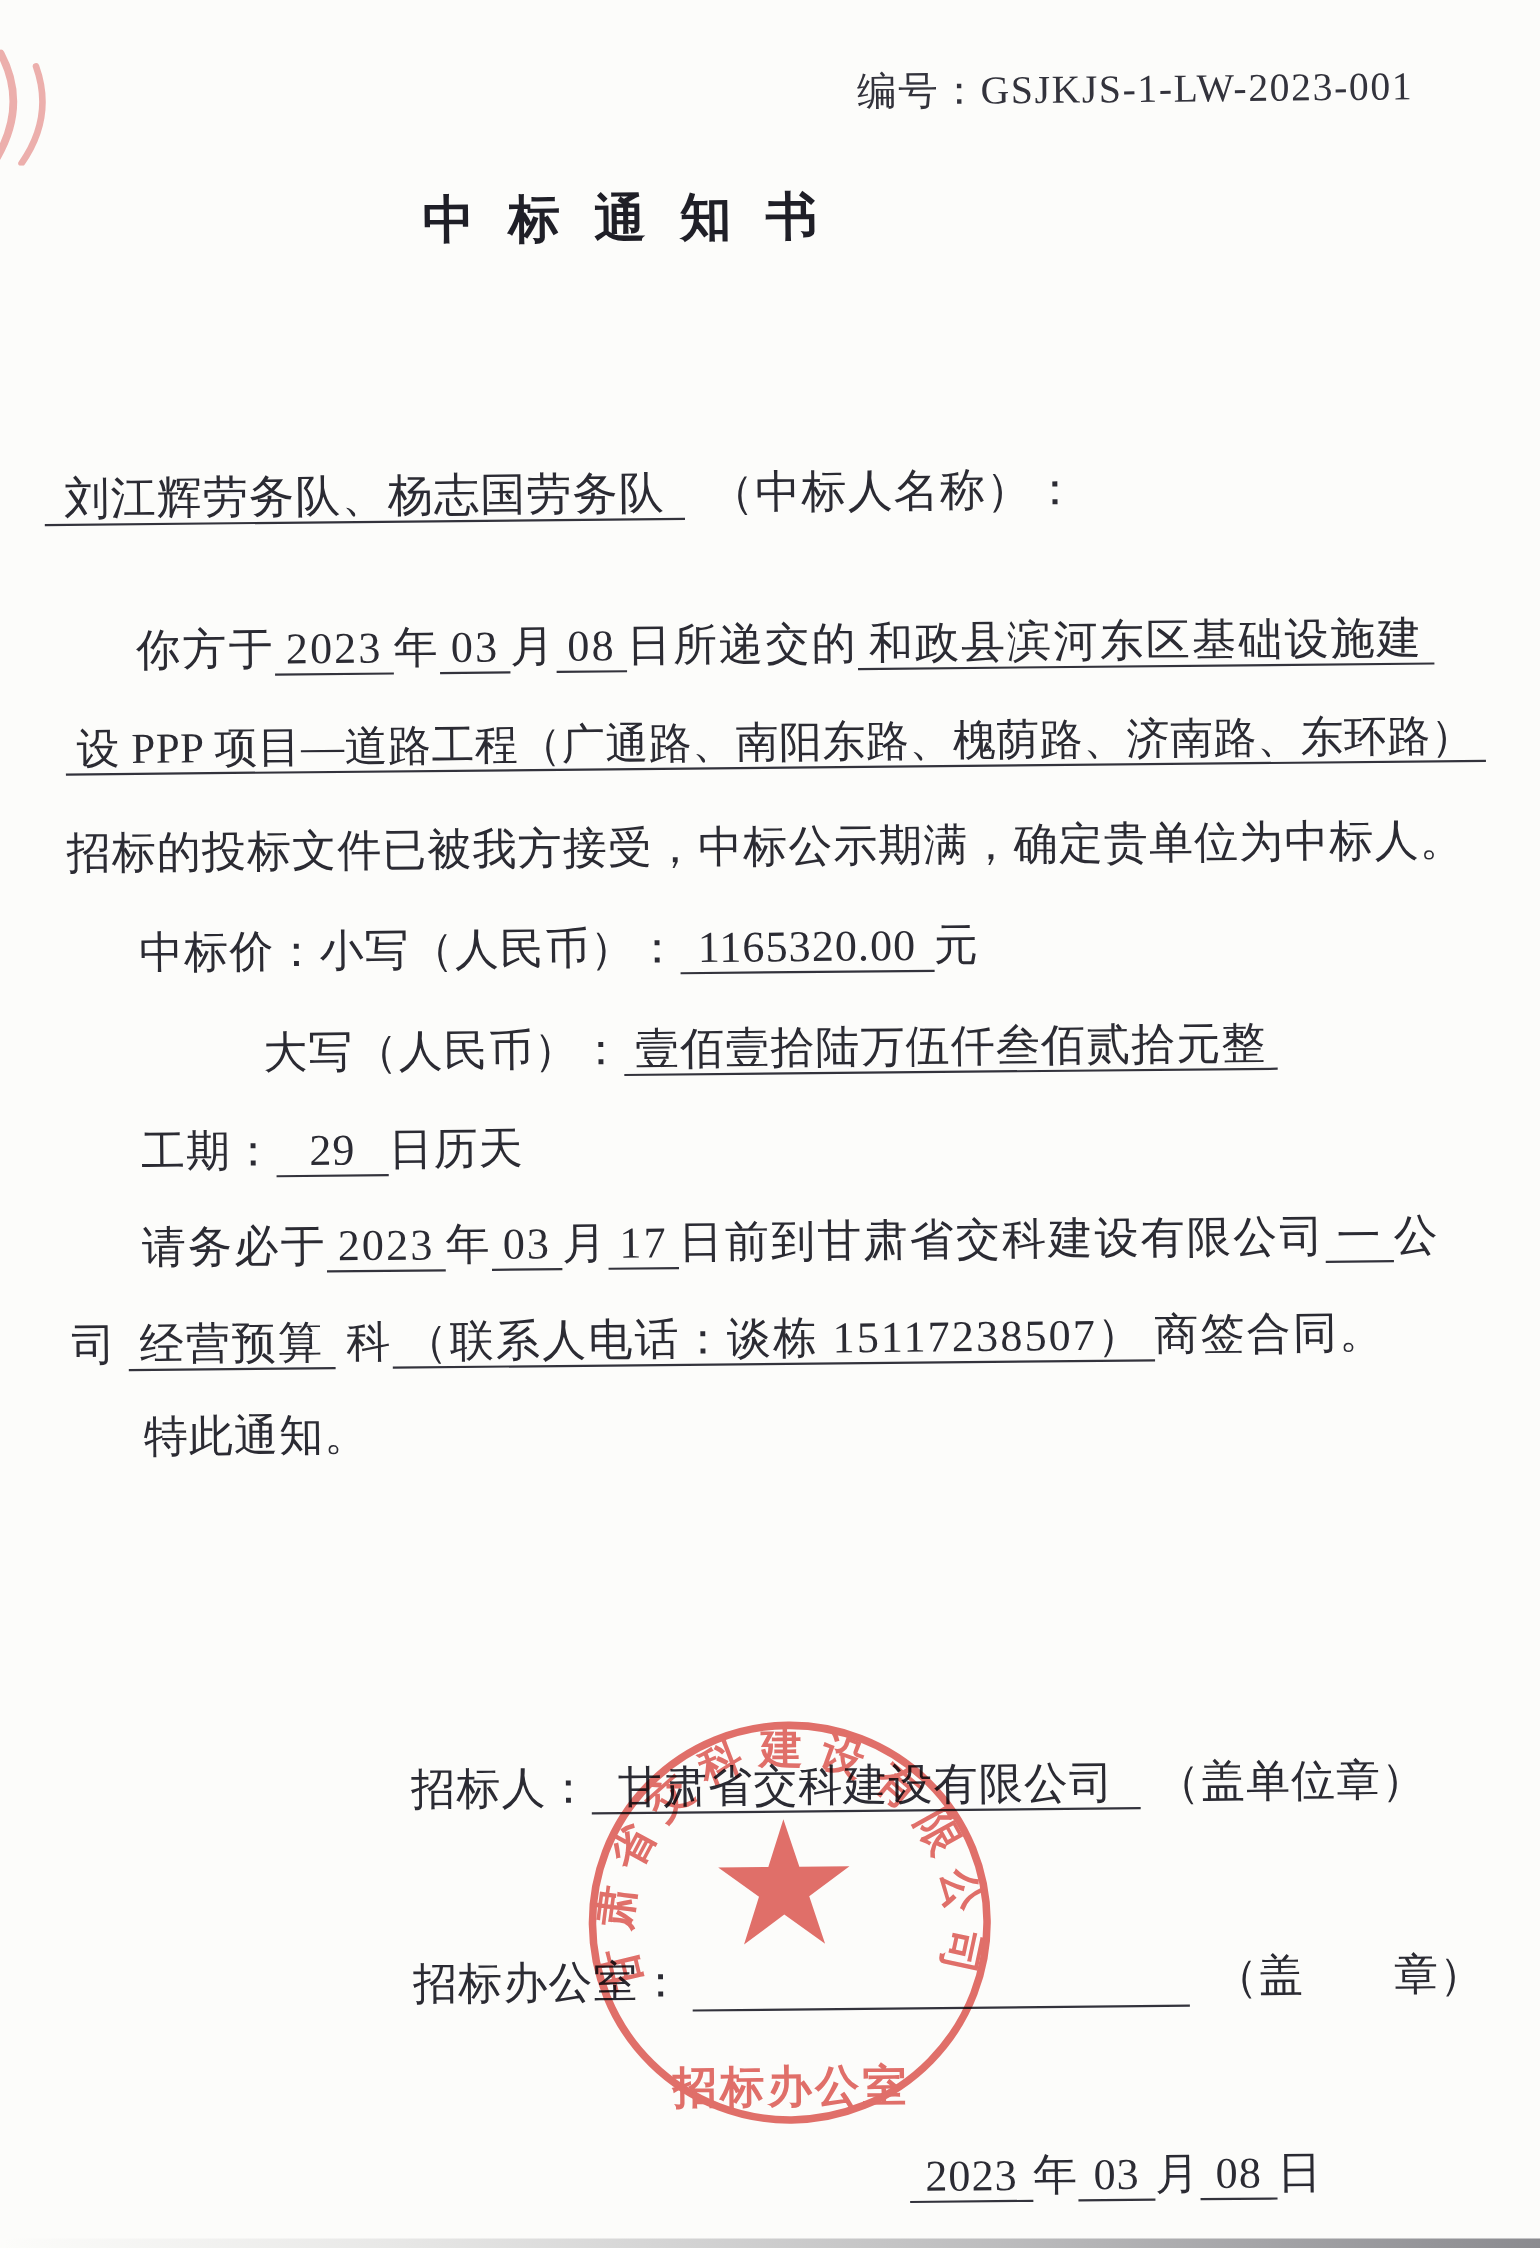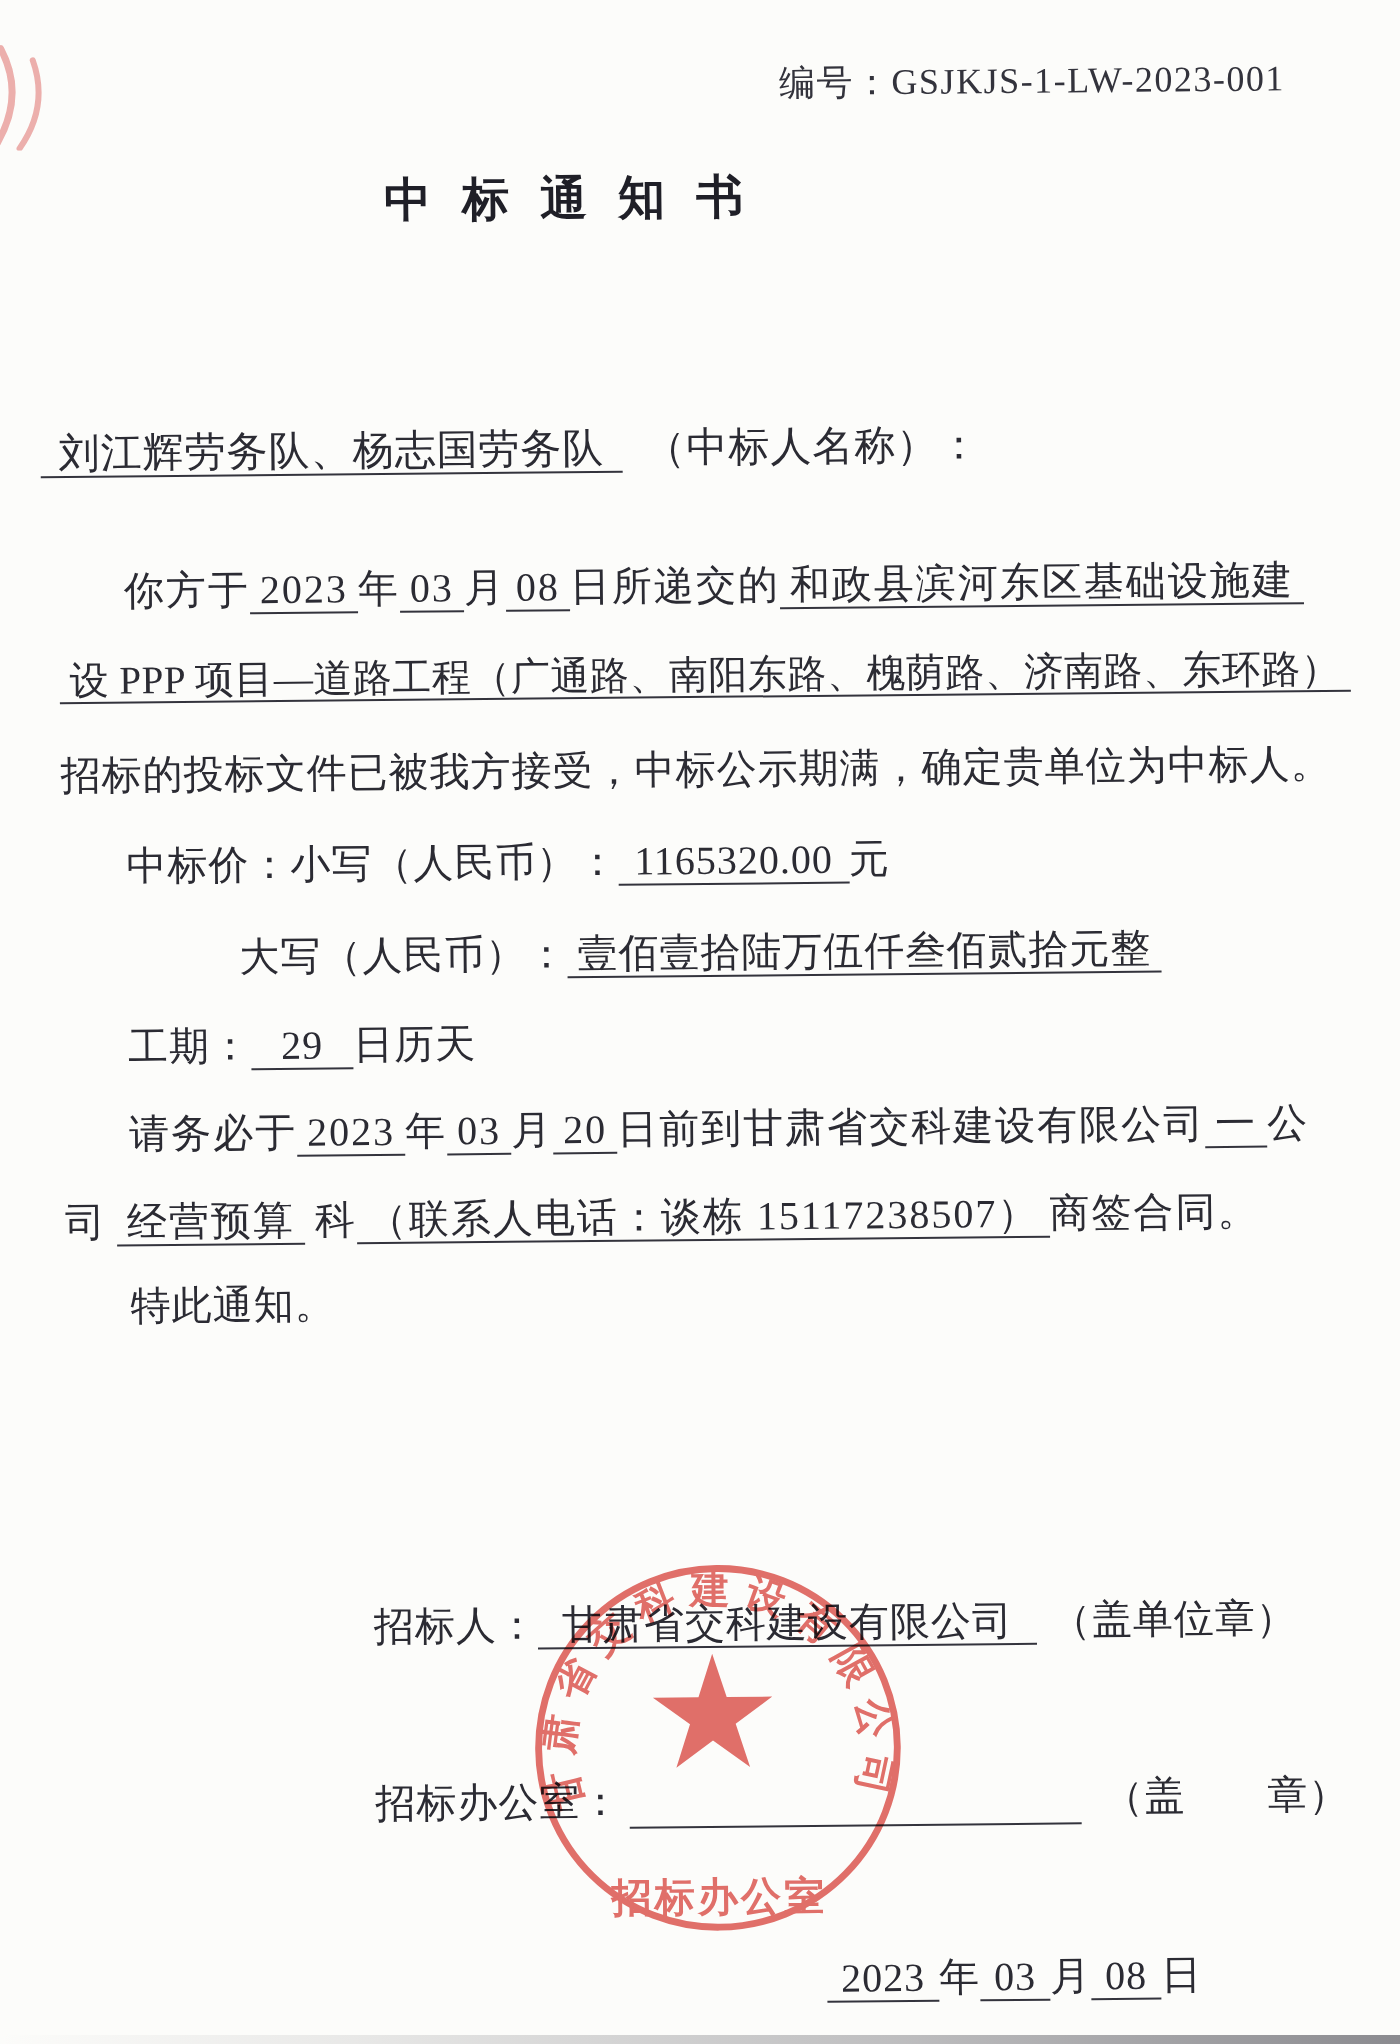--- a/index.html
+++ b/index.html
@@ -104,21 +104,21 @@
 
     <div class="line daxie">
       <span>大写（人民币）：</span><span class="u">壹佰壹拾陆万伍仟叁佰贰拾元整</span>
     </div>
 
     <div class="line duration">
       <span>工期：</span><span class="u u-wide">29</span><span>日历天</span>
     </div>
 
     <div class="line contract1">
-      <span>请务必于</span><span class="u">2023</span><span>年</span><span class="u">03</span><span>月</span><span class="u">20</span><span>日前到甘肃省交科建设有限公司</span><span class="u">一</span><span>公</span>
+      <span>请务必于</span><span class="u">2023</span><span>年</span><span class="u">03</span><span>月</span><span class="u">17</span><span>日前到甘肃省交科建设有限公司</span><span class="u">一</span><span>公</span>
     </div>
 
     <div class="line contract2">
       <span>司</span><span class="u dept">经营预算</span><span>科</span><span class="u">（联系人电话：谈栋 15117238507）</span><span>商签合同。</span>
     </div>
 
     <div class="line notice">特此通知。</div>
 
     <div class="line tenderer">
       <span>招标人：</span><span class="u">甘肃省交科建设有限公司</span><span class="seal-note">（盖单位章）</span>

